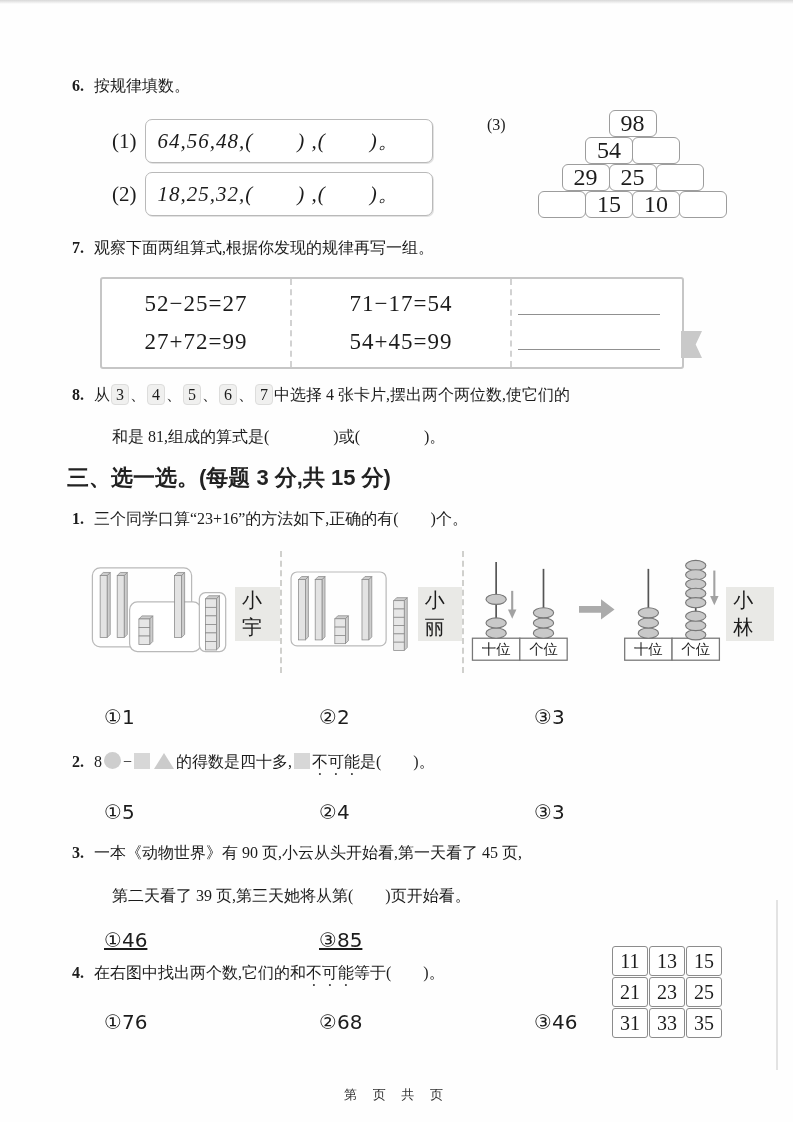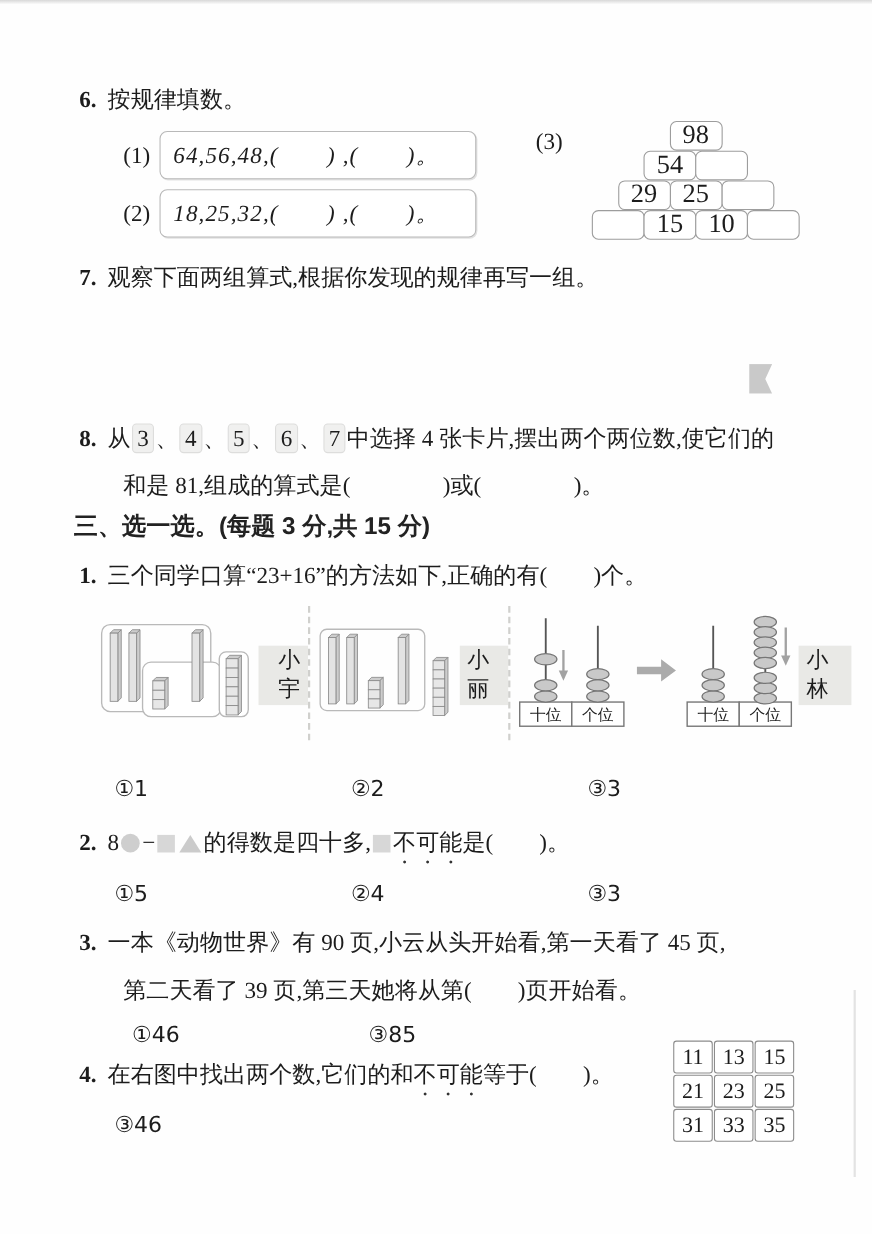--- a/index.html
+++ b/index.html
@@ -3,21 +3,21 @@
 <meta charset="utf-8">
 <style>
   html,body{margin:0;padding:0;background:#ffffff;}
   .page{position:relative;width:793px;height:1122px;background:#fefefe;
         font-family:"Liberation Serif",serif;color:#1c1c1c;overflow:hidden;}
   .abs{position:absolute;}
   .scan-top{position:absolute;top:0;left:0;width:100%;height:4px;
             background:linear-gradient(#d8d8d8,#fefefe);}
   .scan-right{position:absolute;left:776px;top:900px;width:2px;height:170px;background:#e3e3e3;}
 
-  .q-line{font-size:21px;white-space:nowrap;}
+  .q-line{font-size:16px;white-space:nowrap;}
   .qnum{font-weight:bold;margin-right:10px;}
   .sub-row{display:flex;align-items:center;gap:8px;font-size:21px;}
   .seq-box{border:1.6px solid #b9b9b9;border-radius:7px;padding:7px 12px;
            background:#fff;min-width:262px;box-shadow:1px 1px 0 #e2e2e2;}
   .seq-text{letter-spacing:1px;font-style:italic;}
 
   .pyramid{width:192px;}
   .pyr-row{display:flex;justify-content:center;}
   .pyr-cell{width:46px;height:25px;border:1.3px solid #9d9d9d;border-radius:6px;
             background:#fff;display:flex;align-items:center;justify-content:center;
@@ -36,21 +36,21 @@
 
   .card{display:inline-block;background:#f0f0ef;border:1px solid #dddddc;border-radius:4px;
         padding:0 4px;line-height:1.2;margin:0 1px;}
 
   .sec-header{font-family:"Liberation Sans",sans-serif;font-weight:bold;
               font-size:22px;color:#222;white-space:nowrap;}
 
   .panels{display:flex;width:692px;}
   .panel{display:flex;flex-direction:row;align-items:center;}
   .panel+.panel{border-left:2px dashed #d0d0cd;}
-  .p1{width:200px;text-align:right;} .p2{width:180px;} .p3{width:310px;}
+  .p1{width:200px;} .p2{width:180px;} .p3{width:310px;}
   .name-tag{background:#e9e9e6;padding:0 7px;font-size:20px;margin-top:4px;line-height:1.35;}
 
   .opts{display:flex;font-size:21px;}
   .opt{width:215px;font-family:"DejaVu Sans","Liberation Sans",sans-serif;font-size:20px;}
 
   .shape{display:inline-block;vertical-align:-2px;margin:0 2px;}
   .sh-circle{width:17px;height:17px;border-radius:50%;background:#cecece;}
   .sh-square{width:16px;height:16px;background:#d7d7d7;}
   .sh-triangle{width:0;height:0;border-left:10px solid transparent;
                border-right:10px solid transparent;border-bottom:16px solid #cbcbcb;}
@@ -115,20 +115,34 @@
     <div class="pyr-row">
       <div class="pyr-cell"></div>
       <div class="pyr-cell">15</div>
       <div class="pyr-cell">10</div>
       <div class="pyr-cell"></div>
     </div>
   </div>
 
   <div class="abs q-line" style="left:72px;top:238px;">
     <span class="qnum">7.</span><span>观察下面两组算式,根据你发现的规律再写一组。</span>
+  </div>
+  <div class="abs q7-box" style="left:100px;top:277px;">
+    <div class="q7-col q7-c1">
+      <div class="eq">52−25=27</div>
+      <div class="eq">27+72=99</div>
+    </div>
+    <div class="q7-col q7-c2">
+      <div class="eq">71−17=54</div>
+      <div class="eq">54+45=99</div>
+    </div>
+    <div class="q7-col q7-c3">
+      <div class="blank-line"></div>
+      <div class="blank-line"></div>
+    </div>
   </div>
   <div class="abs ribbon" style="left:681px;top:331px;"></div>
 
   <div class="abs q-line" style="left:72px;top:384px;">
     <span class="qnum">8.</span><span>从</span><span class="card">3</span><span>、</span><span class="card">4</span><span>、</span><span class="card">5</span><span>、</span><span class="card">6</span><span>、</span><span class="card">7</span><span>中选择 4 张卡片,摆出两个两位数,使它们的</span>
   </div>
   <div class="abs q-line" style="left:112px;top:427px;">
     <span>和是 81,组成的算式是(　　　　)或(　　　　)。</span>
   </div>
 
@@ -279,36 +293,41 @@
     <span class="opt">②4</span>
     <span class="opt">③3</span>
   </div>
 
   <div class="abs q-line" style="left:72px;top:843px;">
     <span class="qnum">3.</span><span>一本《动物世界》有 90 页,小云从头开始看,第一天看了 45 页,</span>
   </div>
   <div class="abs q-line" style="left:112px;top:886px;">
     <span>第二天看了 39 页,第三天她将从第(　　)页开始看。</span>
   </div>
-  <div class="abs opts" style="left:120px;top:928px;">
+  <div class="abs opts" style="left:104px;top:928px;text-decoration:underline;">
     <span class="opt">①46</span>
     <span class="opt">③85</span>
   </div>
 
   <div class="abs q-line" style="left:72px;top:963px;">
     <span class="qnum">4.</span><span>在右图中找出两个数,它们的和</span><span class="emph">不可能</span><span>等于(　　)。</span>
   </div>
   <div class="abs opts" style="left:104px;top:1010px;">
+    <span class="opt">①76</span>
+    <span class="opt">②68</span>
     <span class="opt">③46</span>
   </div>
   <div class="abs num-grid" style="left:612px;top:946px;">
     <div class="grid-cell">11</div>
     <div class="grid-cell">13</div>
     <div class="grid-cell">15</div>
     <div class="grid-cell">21</div>
     <div class="grid-cell">23</div>
     <div class="grid-cell">25</div>
     <div class="grid-cell">31</div>
     <div class="grid-cell">33</div>
     <div class="grid-cell">35</div>
   </div>
 
+  <div class="footer">
+    <span>第 页 共 页</span>
+  </div>
 </div>
 
 </body></html>

